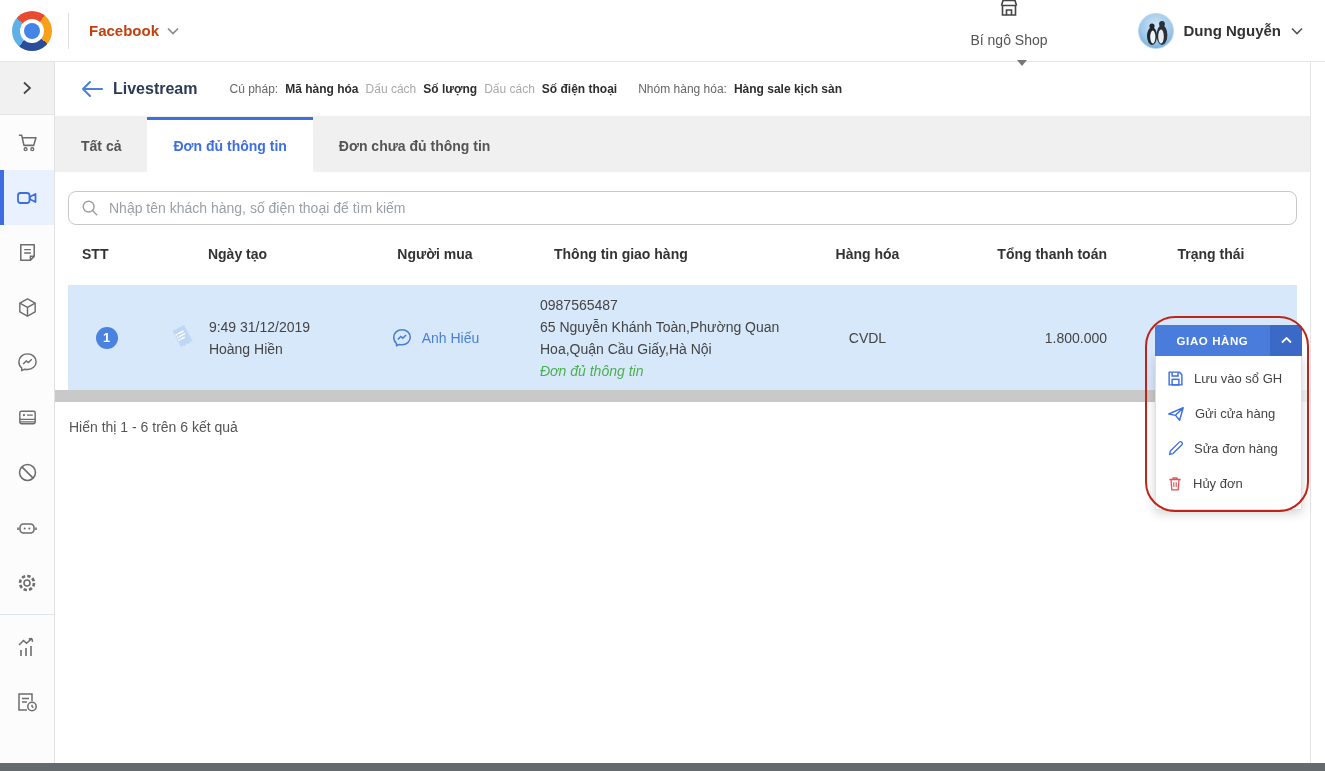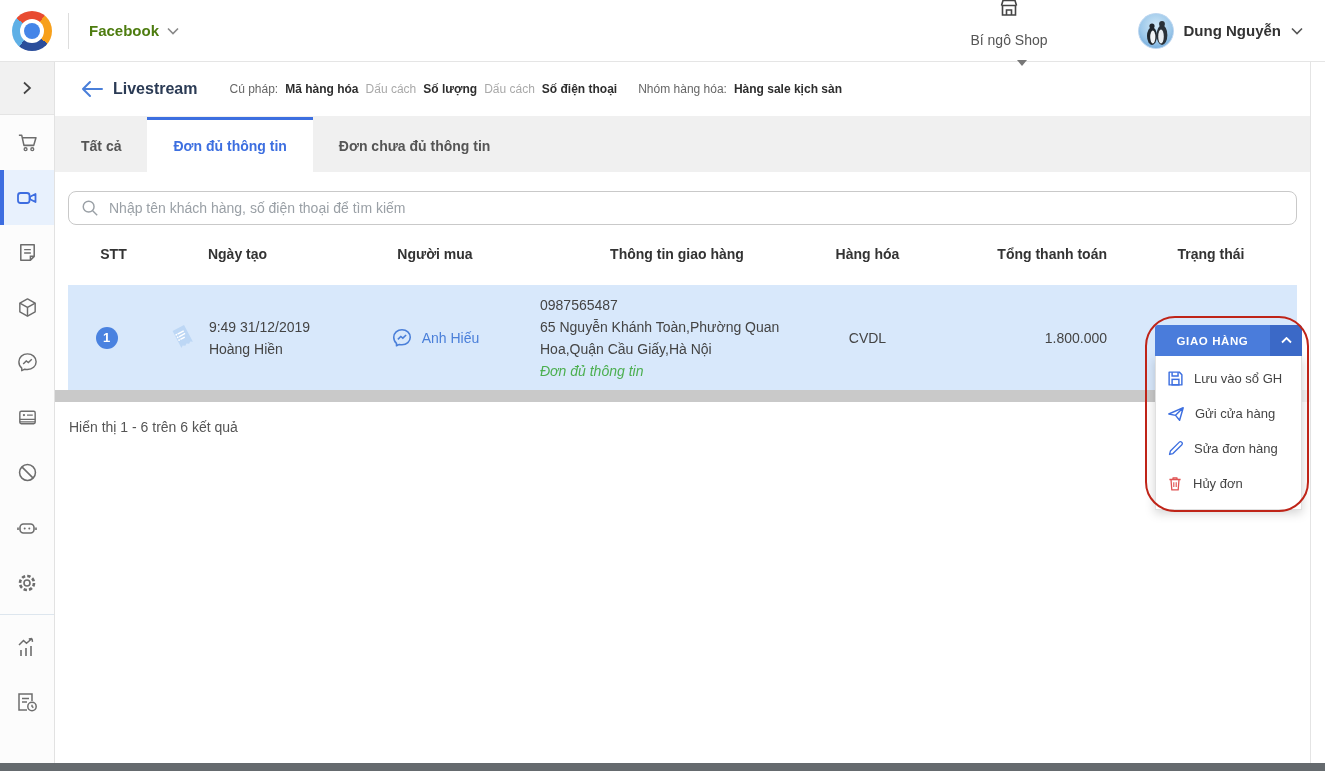--- a/index.html
+++ b/index.html
@@ -8,21 +8,21 @@
   svg { display:block; }
 
   
   .topbar { height:62px; display:flex; align-items:center; padding:0 22px 0 12px;
     border-bottom:1px solid #e5e5e5; background:#fff; position:relative; z-index:10; }
   .logo { width:40px; height:40px; border-radius:50%; position:relative;
     background:conic-gradient(from -50deg,#e84b31 0 25%,#f7a01b 25% 50%,#2a4d9b 50% 75%,#5fb0e6 75% 100%); }
   .logo::before { content:""; position:absolute; inset:8px; background:#fff; border-radius:50%; }
   .logo::after { content:""; position:absolute; inset:12px; background:#4585e8; border-radius:50%; }
   .topbar .vdivider { width:1px; height:36px; background:#ddd; margin:0 20px 0 16px; }
-  .channel { display:flex; align-items:center; gap:8px; font-weight:bold; font-size:15px; color:#4d7c0f; cursor:pointer; }
+  .channel { display:flex; align-items:center; gap:8px; font-weight:bold; font-size:15px; color:#c2410c; cursor:pointer; }
   .spacer { flex:1; }
   .shop-select { display:flex; align-items:center; gap:12px; color:#555; margin-right:90px; cursor:pointer;flex-direction:column; }
   .shop-select .caret { width:0; height:0; border-left:5px solid transparent; border-right:5px solid transparent;
     border-top:6px solid #777; margin-left:26px; }
   .user-menu { display:flex; align-items:center; gap:10px; cursor:pointer; }
   .avatar { width:36px; height:36px; border-radius:50%; overflow:hidden; border:1px solid #bcd6f0;
     background:radial-gradient(circle at 50% 35%, #cfe7f7 0%, #9ec9ea 55%, #5d9bd3 100%); position:relative; }
   .user-name { font-weight:bold; font-size:15px; }
 
   
@@ -64,21 +64,21 @@
     font-size:14px; letter-spacing:.3px; cursor:pointer; }
   .search-box { flex:1; height:34px; border:1px solid #c9c9c9; border-radius:8px; background:#fff;
     display:flex; align-items:center; padding:0 12px; gap:10px; }
   .search-box input { border:none; outline:none; flex:1; font-size:14px; color:#333;
     font-family:"Liberation Sans", sans-serif; }
   .search-box input::placeholder { color:#9aa0a6; }
 
   .grid { display:grid; grid-template-columns:77px 185px 210px 260px 135px 190px 1fr; }
   .thead { margin:4px 13px 0 13px; height:50px; align-items:center; }
   .th { font-weight:bold; color:#333; }
-  .th.c { text-align:center; } .th.r { text-align:right; padding-right:18px; } .th.l { padding-left:14px;text-align:center; }
+  .th.c { text-align:center; } .th.r { text-align:right; padding-right:18px; } .th.l { padding-left:14px; }
   .trow { margin:6px 13px 0 13px; height:105px; background:#d8e8fb; align-items:center; }
   .cell { font-size:14px; color:#444; }
   .cell.center { display:flex; justify-content:center; align-items:center; }
   .stt-badge { width:22px; height:22px; border-radius:50%; background:#4a82e0; color:#fff;
     font-size:13px; font-weight:bold; display:flex; align-items:center; justify-content:center; }
   .created { display:flex; align-items:center; gap:8px; justify-content:center; }
   .created .lines { line-height:22px; }
   .buyer { display:flex; align-items:center; gap:9px; justify-content:center; color:#4a7fd9; cursor:pointer; }
   .delivery { line-height:22px; padding-right:10px; }
   .note-ok { color:#4caf50; font-style:italic; }

